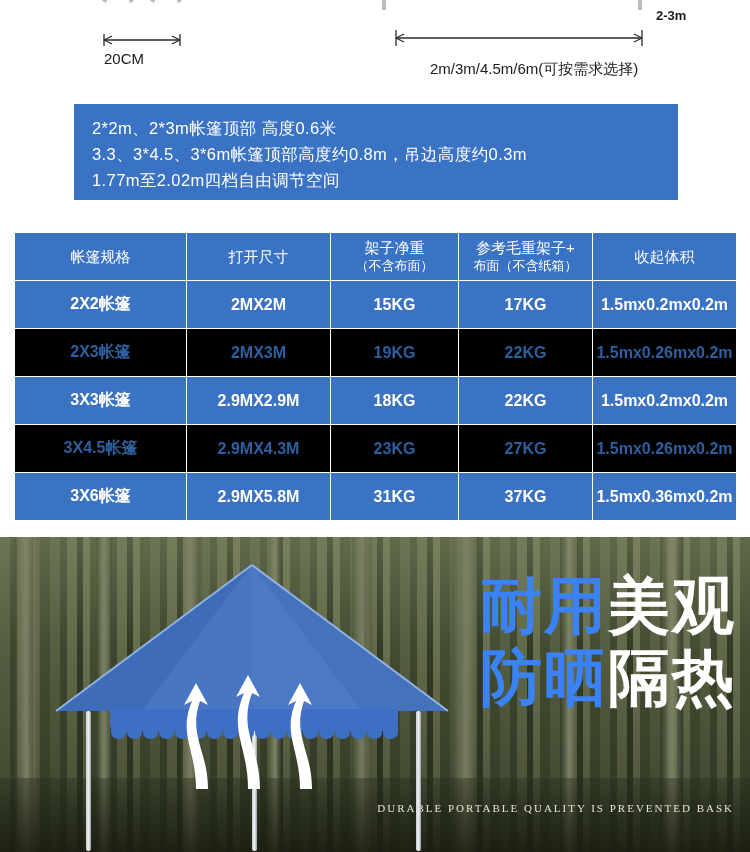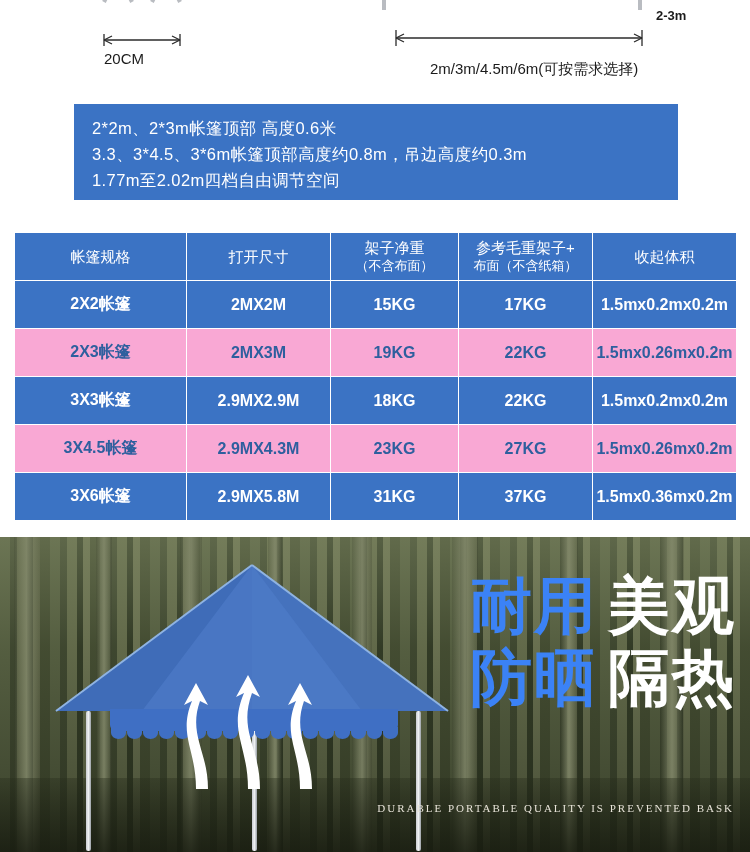--- a/index.html
+++ b/index.html
@@ -80,21 +80,21 @@
   }
   .spec-table th .sub {
     display: block;
     font-size: 13px;
   }
   .spec-table td {
     height: 48px;
     font-size: 16px;
   }
   .row-dark td { background: #3b73c4; }
-  .row-light td { background: #f9a8d4; color: #2e5f9e; }
+  .row-light td { background: #000000; color: #2e5f9e; }
 
   .c0 { width: 172px; }
   .c1 { width: 144px; }
   .c2 { width: 128px; }
   .c3 { width: 134px; }
   .c4 { width: 144px; }
 
   
   .hero {
     position: absolute;
@@ -193,21 +193,20 @@
     font-weight: bold;
     color: #3b82f6;
     letter-spacing: 2px;
   }
   .hl-white {
     font-family: "Liberation Serif", serif;
     font-size: 62px;
     font-weight: bold;
     color: #ffffff;
     letter-spacing: 2px;
-    margin-left: 10px;
   }
   .sub-en {
     position: absolute;
     right: 16px;
     bottom: 34px;
     text-align: right;
     color: #e7e3d8;
     font-family: "Liberation Serif", serif;
     font-size: 11px;
     letter-spacing: 2px;

